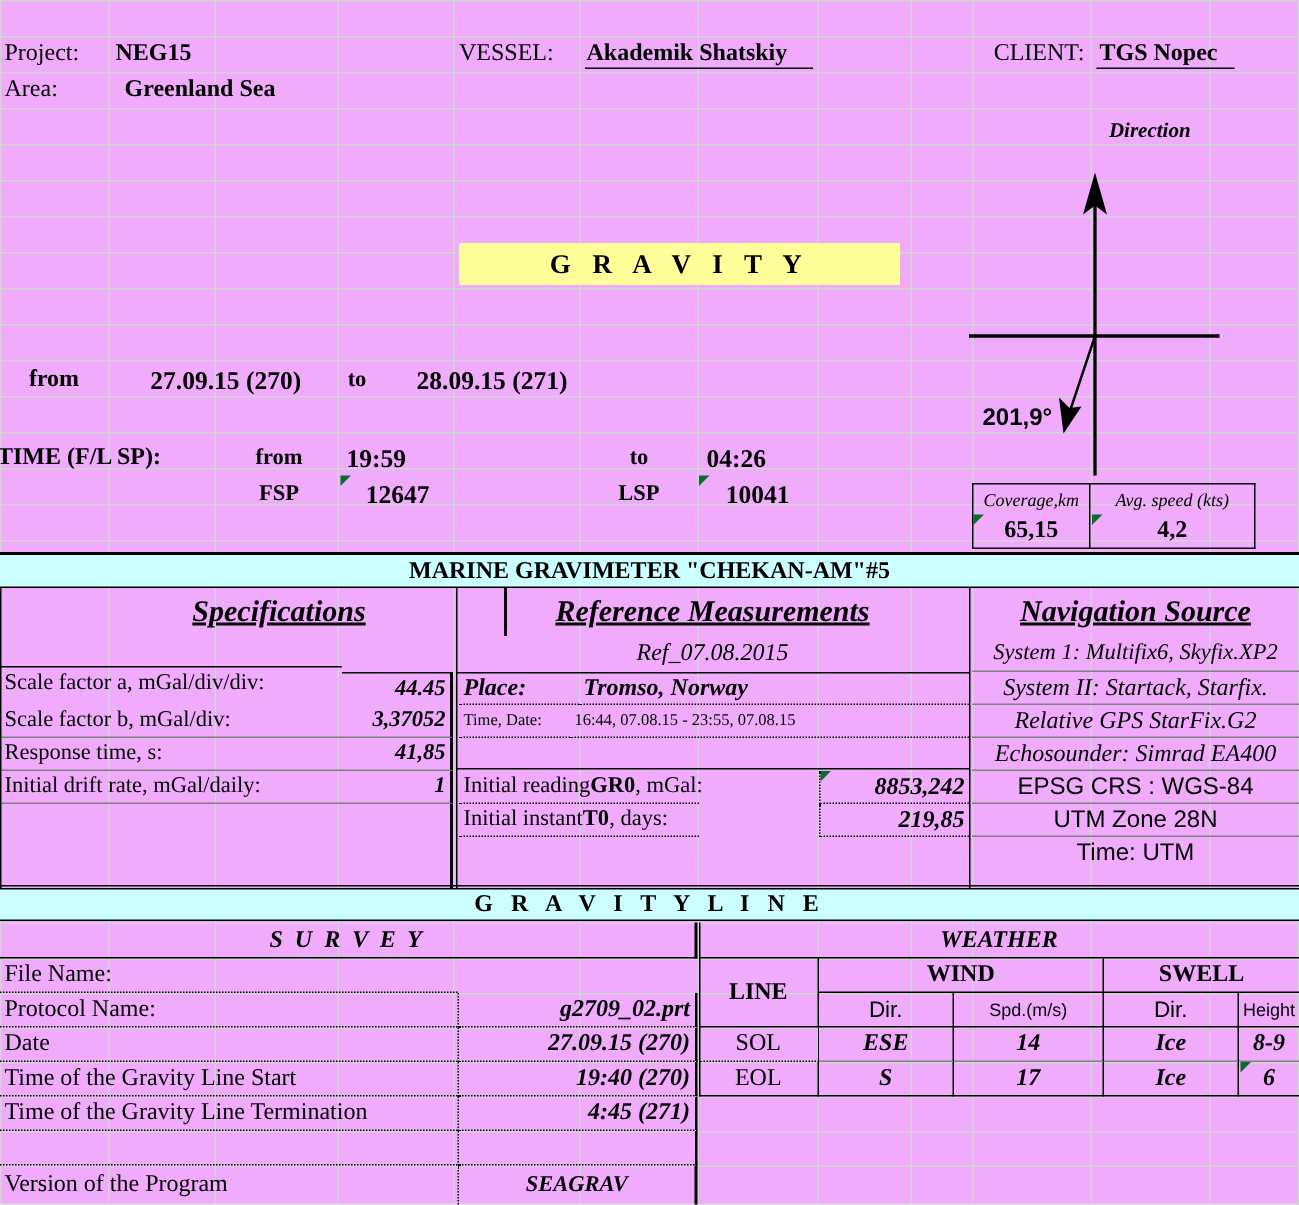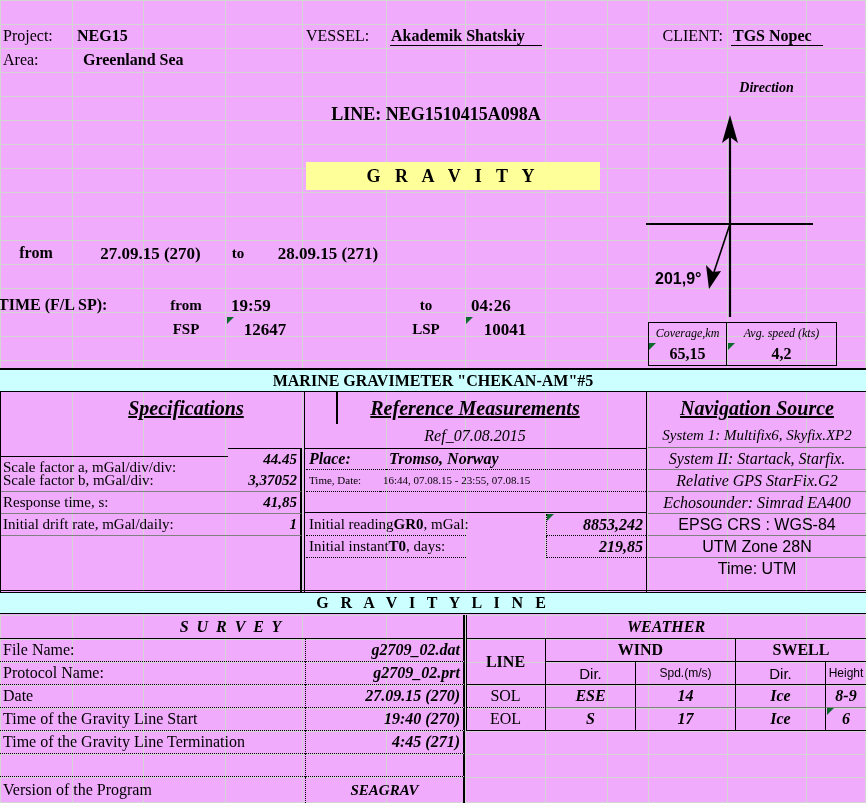--- a/index.html
+++ b/index.html
@@ -156,21 +156,20 @@
 
   <div class="cell r fs16" style="left:620px;top:24px;width:106px;height:24px;">CLIENT:</div>
   <div class="cell l b fs16" style="left:730px;top:24px;width:130px;height:24px;">TGS Nopec</div>
   <div class="txtline" style="left:731px;top:45px;width:92px;"></div>
 
   <div class="cell l fs16" style="left:0;top:48px;width:72px;height:24px;">Area:</div>
   <div class="cell l b fs16" style="left:80px;top:48px;width:150px;height:24px;">Greenland Sea</div>
 
   <div class="cell c bi fs14" style="left:727px;top:76px;width:79px;height:24px;">Direction</div>
 
-  <div class="cell c b fs18" style="left:300px;top:101px;width:272px;height:26px;">LINE: NEG1510415A098A</div>
 
   <div class="cell c b fs18 sp5 fill-yellow" style="left:306px;top:162px;width:294px;height:28px;">G R A V I T Y</div>
 
   <div class="cell c b fs16" style="left:0;top:241px;width:72px;height:24px;">from</div>
   <div class="cell c b fs17" style="left:78px;top:241px;width:145px;height:24px;">27.09.15 (270)</div>
   <div class="cell c b fs15" style="left:222px;top:241px;width:32px;height:24px;">to</div>
   <div class="cell c b fs17" style="left:254px;top:241px;width:148px;height:24px;">28.09.15 (271)</div>
 
   <div class="cell l b fs16" style="left:-5px;top:293px;width:145px;height:24px;">TIME (F/L SP):</div>
   <div class="cell c b fs15" style="left:150px;top:293px;width:72px;height:24px;">from</div>
@@ -192,21 +191,21 @@
   <div class="cell c i fs12 bt br" style="left:727px;top:322px;width:110px;height:20px;">Avg. speed (kts)</div>
   <div class="cell c b fs16 bl bb br" style="left:648px;top:342px;width:79px;height:24px;">65,15</div>
   <div class="cmt" style="left:649px;top:343px;"></div>
   <div class="cell c b fs16 bb br" style="left:727px;top:342px;width:110px;height:24px;">4,2</div>
   <div class="cmt" style="left:728px;top:343px;"></div>
 
   <div class="cell c b fs16 fill-cyan bt2 bb" style="left:0;top:368px;width:866px;height:24px;">MARINE GRAVIMETER "CHEKAN-AM"#5</div>
 
   <div class="cell c bi u fs19 br2" style="left:0;top:392px;width:302px;height:32px;font-size:20px;margin-left:36px;">Specifications</div>
 
-  <div class="cell l fs15 bt" style="left:0;top:456px;width:228px;height:22px;">Scale factor a, mGal/div/div:</div>
+  <div class="cell l fs15 bt" style="left:0;top:444px;width:228px;height:22px;">Scale factor a, mGal/div/div:</div>
   <div class="cell r bi fs15 bt br2" style="left:228px;top:448px;width:74px;height:22px;">44.45</div>
 
   <div class="cell l fs15 bthin-b" style="left:0;top:470px;width:228px;height:22px;">Scale factor b, mGal/div:</div>
   <div class="cell r bi fs15 bthin-b br2" style="left:228px;top:470px;width:74px;height:22px;">3,37052</div>
 
   <div class="cell l fs15 bthin-b" style="left:0;top:492px;width:228px;height:22px;">Response time, s:</div>
   <div class="cell r bi fs15 bthin-b br2" style="left:228px;top:492px;width:74px;height:22px;">41,85</div>
 
   <div class="cell l fs15 bthin-b" style="left:0;top:514px;width:228px;height:22px;">Initial drift rate, mGal/daily:</div>
   <div class="cell r bi fs15 bthin-b br2" style="left:228px;top:514px;width:74px;height:22px;">1</div>
@@ -254,21 +253,20 @@
 
   <div class="txtline" style="left:0;top:392px;width:1px;height:200px;background:#000;"></div>
   <div class="txtline" style="left:0;top:590px;width:304px;"></div>
   <div class="txtline" style="left:646px;top:590px;width:220px;"></div>
 
   <div class="cell c b fs16 sp4 fill-cyan bt bb" style="left:0;top:592px;width:866px;height:22px;">G R A V I T Y    L I N E</div>
 
   <div class="cell c bi fs16 sp2 bb br2" style="left:0;top:615px;width:465px;height:24px;">S U R V E Y</div>
 
   <div class="cell l fs16 bdot-b" style="left:0;top:639px;width:305px;height:23px;">File Name:</div>
-  <div class="cell r bi fs16 bdot-b bdot-l br2" style="left:305px;top:639px;width:160px;height:23px;">g2709_02.dat</div>
 
   <div class="cell l fs16 bdot-b" style="left:0;top:662px;width:305px;height:23px;">Protocol Name:</div>
   <div class="cell r bi fs16 bdot-b bdot-l br2" style="left:305px;top:662px;width:160px;height:23px;">g2709_02.prt</div>
 
   <div class="cell l fs16 bdot-b" style="left:0;top:685px;width:305px;height:23px;">Date</div>
   <div class="cell r bi fs16 bdot-b bdot-l br2" style="left:305px;top:685px;width:160px;height:23px;">27.09.15 (270)</div>
 
   <div class="cell l fs16 bdot-b" style="left:0;top:708px;width:305px;height:23px;">Time of the Gravity Line Start</div>
   <div class="cell r bi fs16 bdot-b bdot-l br2" style="left:305px;top:708px;width:160px;height:23px;">19:40 (270)</div>
 

